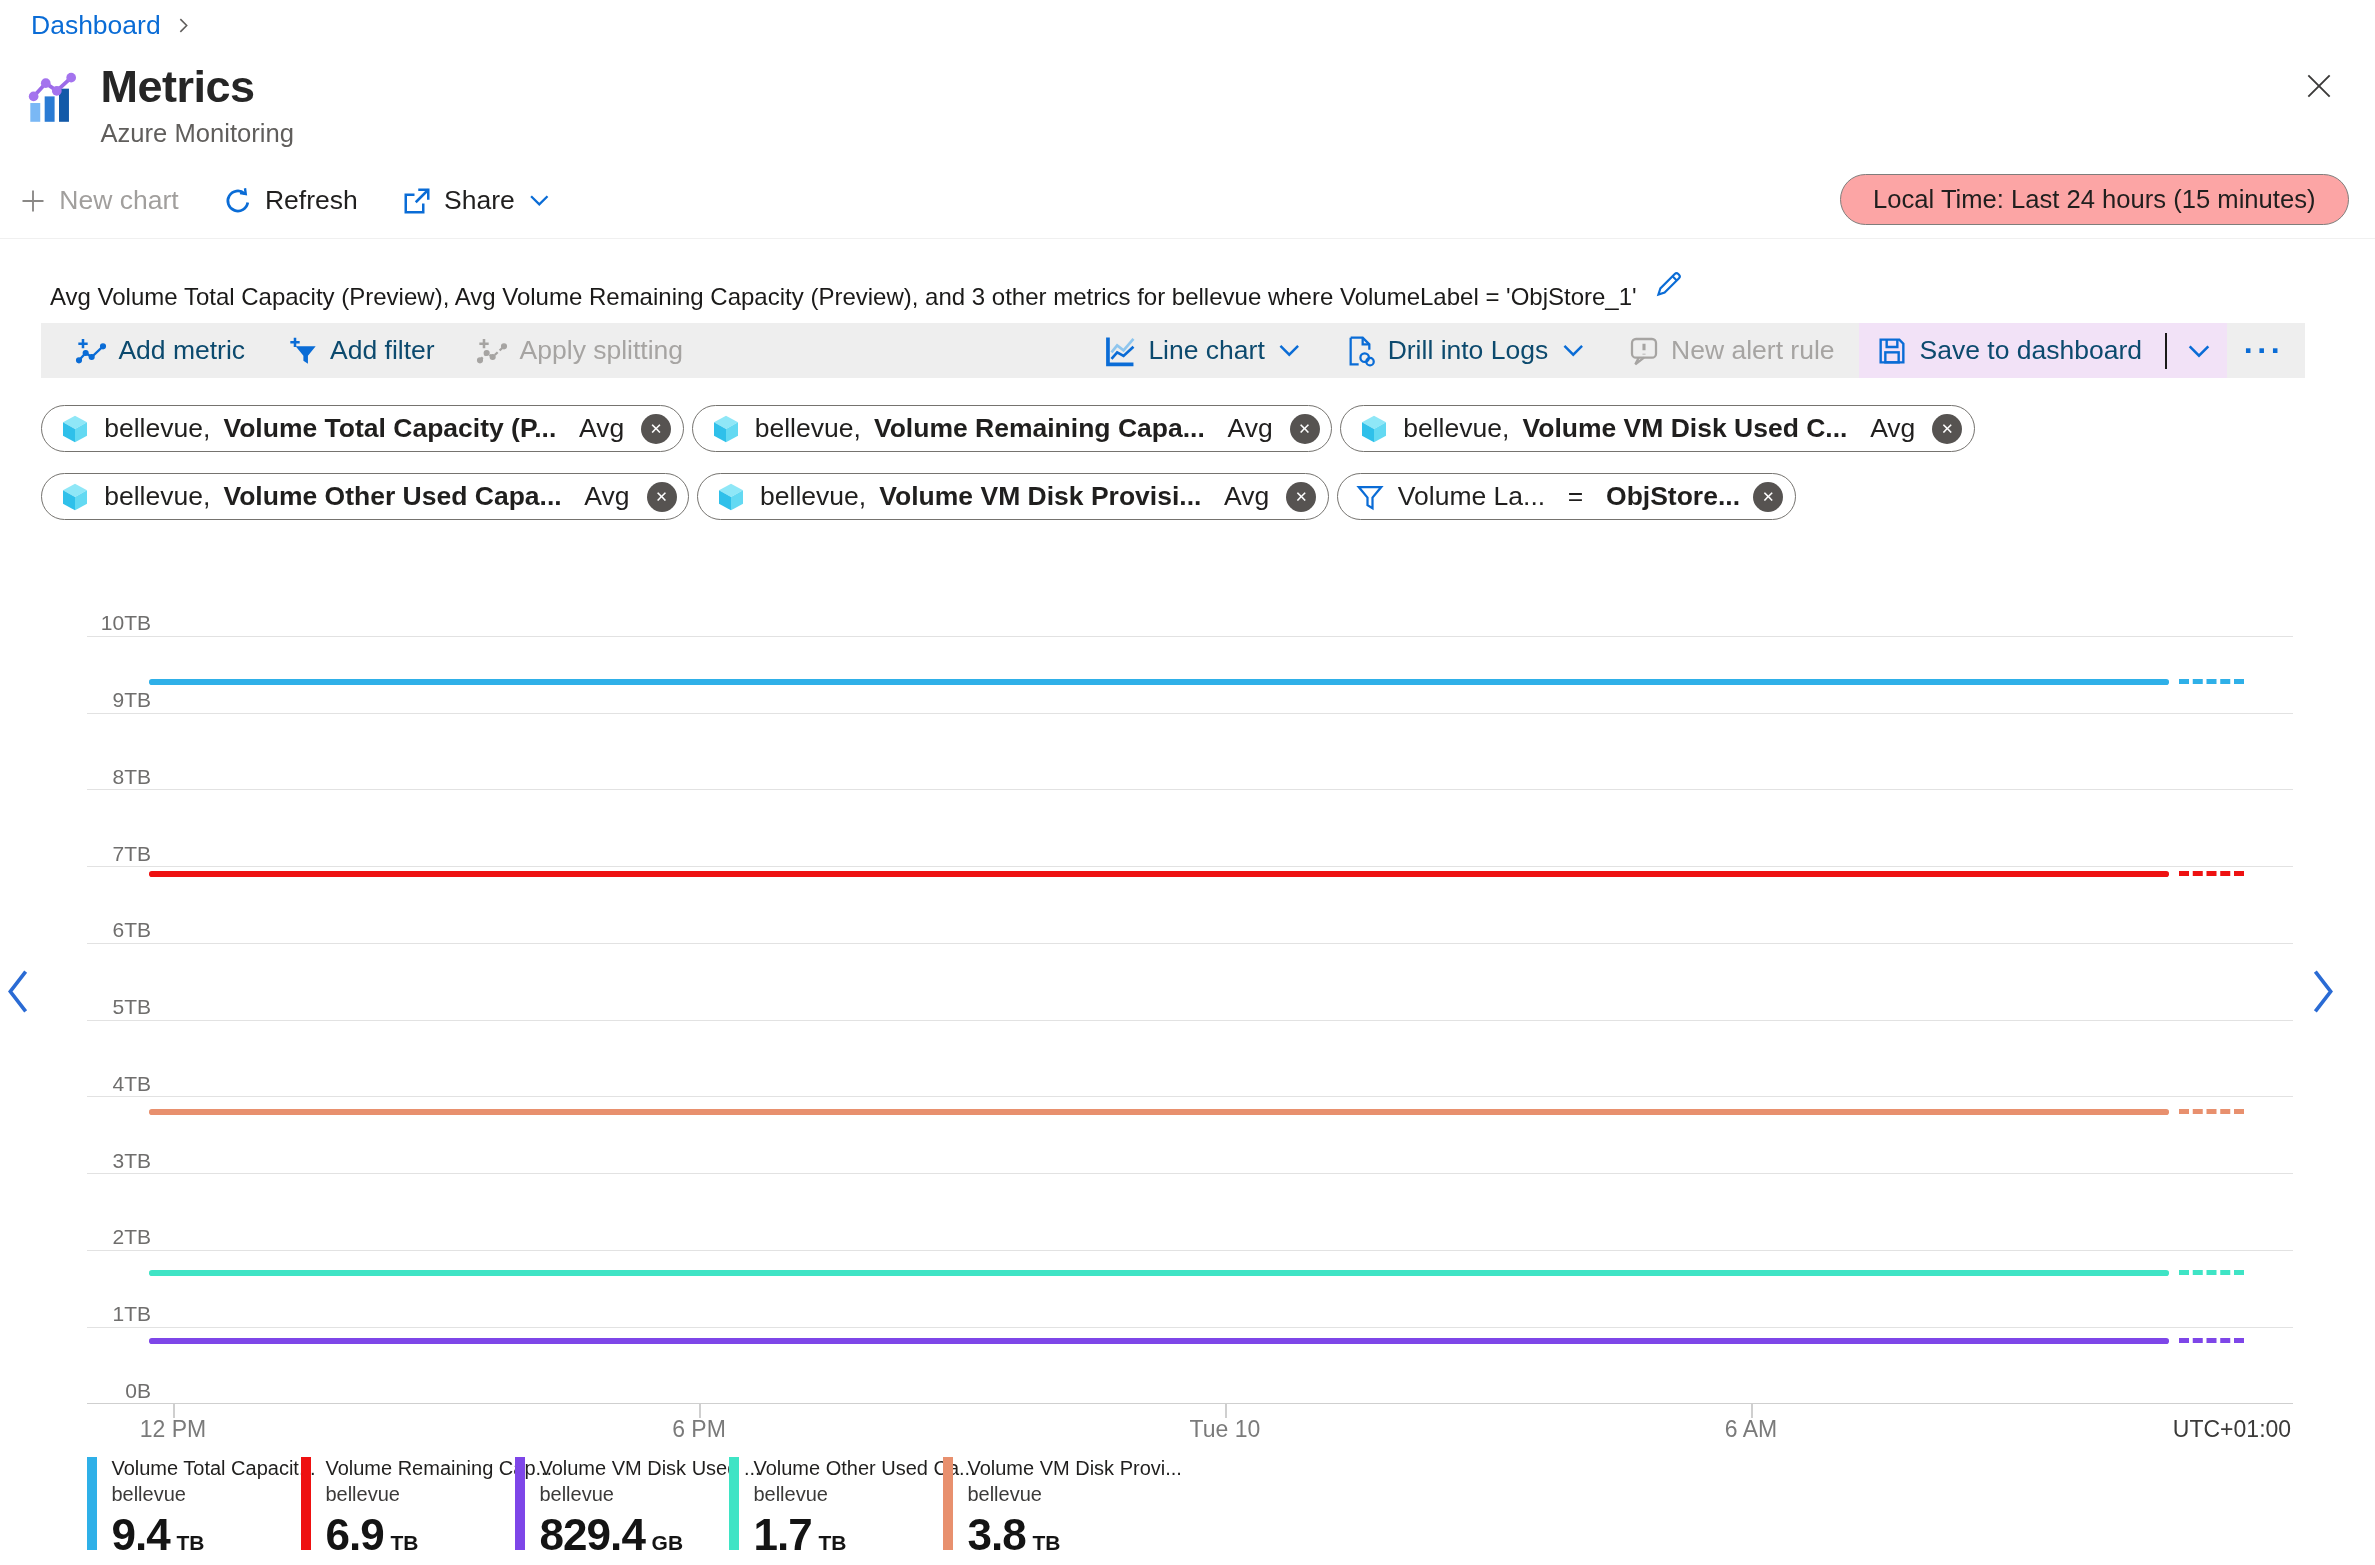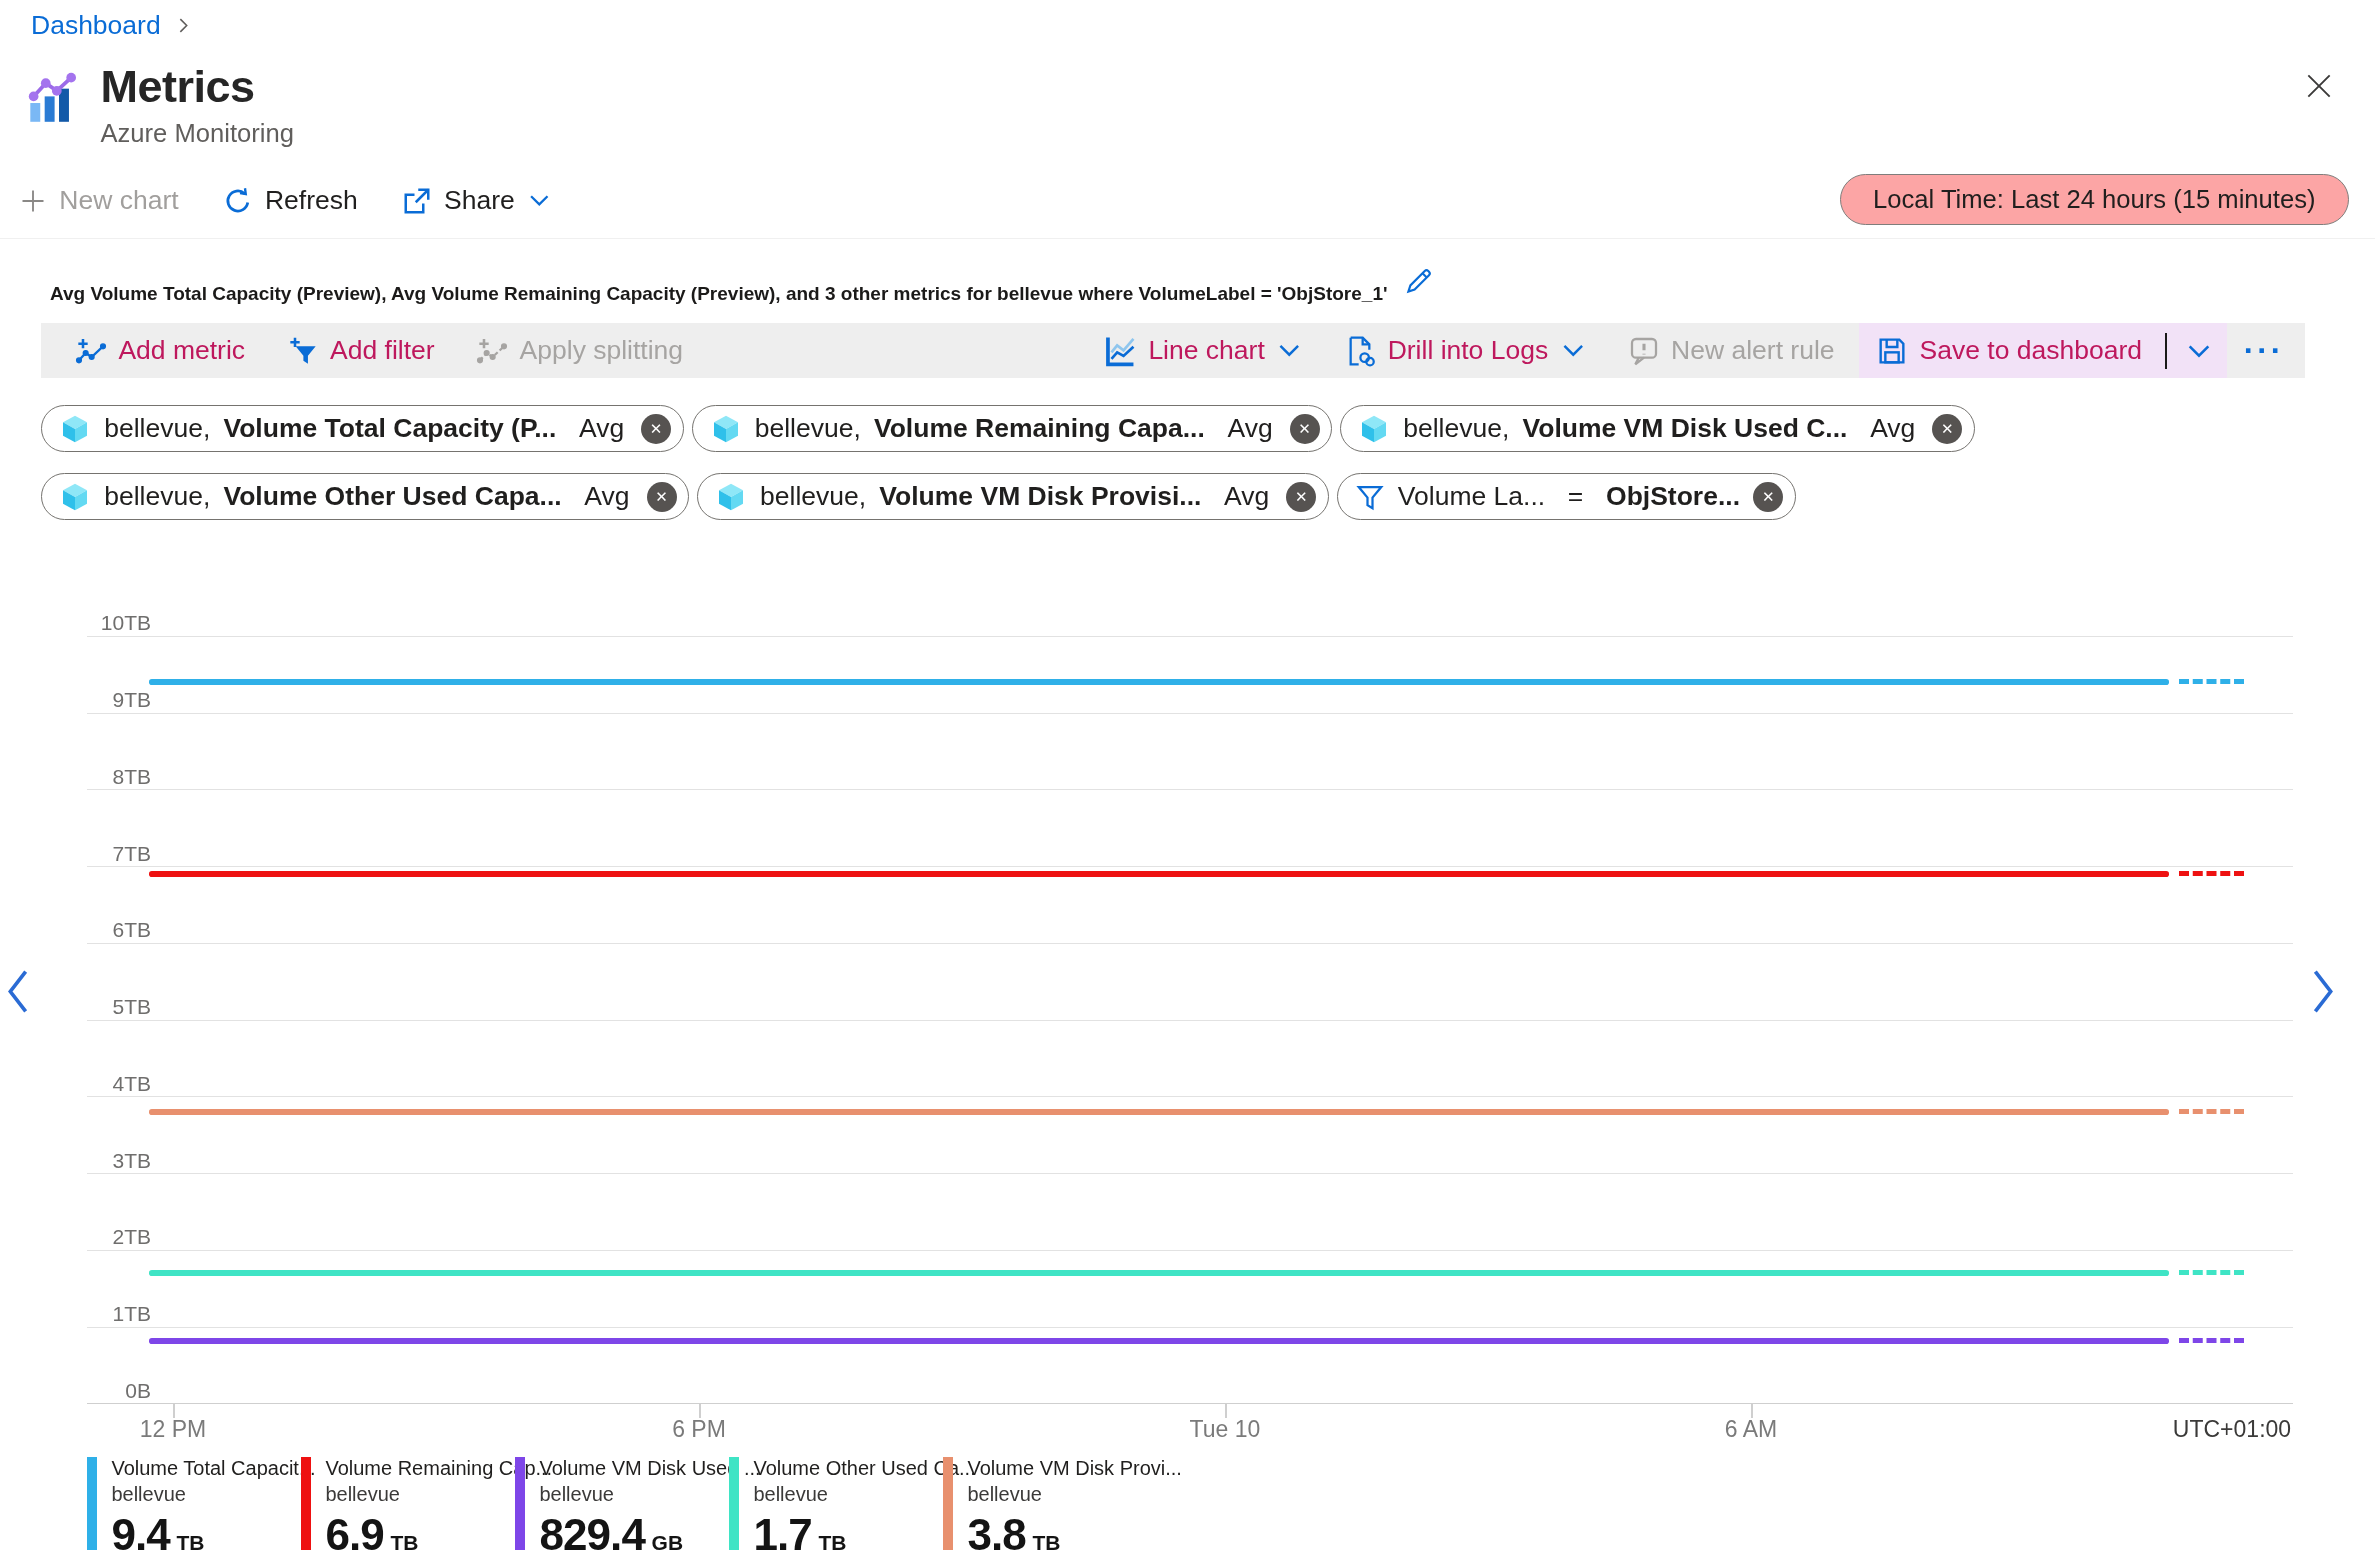--- a/index.html
+++ b/index.html
@@ -24,28 +24,28 @@
   
   .toolbar{ position:absolute; left:19px; top:176px; height:49px; display:flex; align-items:center; gap:44px; }
   .tbtn{ display:flex; align-items:center; gap:12.3px; background:none; border:none; font-size:26.5px; color:#201f1e; cursor:pointer; font-family:inherit; }
   .tbtn.disabled{ color:#a19f9d; cursor:default; }
   .time-pill{ position:absolute; right:26.5px; top:174px; height:51px; padding:0 32px; border:1.9px solid #7f7d7b; border-radius:26.5px;
     background:#fca5a5; font-size:25.6px; color:#201f1e; display:flex; align-items:center; cursor:pointer; font-family:inherit; }
   .top-divider{ position:absolute; left:0; top:238px; width:2375px; border-top:1.9px solid #f0f0f0; }
 
   
   .chart-title-row{ position:absolute; left:50px; top:257px; display:flex; align-items:center; gap:17px; }
-  .chart-title{ font-size:19px; font-weight:700; color:#1b1a19;margin-top:26px; }
+  .chart-title{ font-size:24px; font-weight:400; color:#1b1a19;margin-top:26px; }
   .edit-btn{ background:none; border:none; cursor:pointer; }
 
   
   .command-bar{ position:absolute; left:41px; top:323px; width:2264px; height:55px; background:#eeeeee;
     display:flex; align-items:center; justify-content:space-between; padding:0 11.4px 0 17px; }
   .cmd-group{ display:flex; align-items:center; gap:7.6px; }
-  .cbtn{ display:flex; align-items:center; gap:11.4px; background:none; border:none; font-size:26.5px; color:#be185d;
+  .cbtn{ display:flex; align-items:center; gap:11.4px; background:none; border:none; font-size:26.5px; color:#0c4a6e;
     cursor:pointer; font-family:inherit; padding:0 17px; height:55px; }
   .cbtn.disabled{ color:#a6a4a2; cursor:default; }
   .save-seg{ display:flex; align-items:center; background:#f2e2f7; height:55px; }
   .save-seg .vdiv{ width:1.9px; height:36px; background:#1b1a19; margin:0 5.7px; }
   .more-btn{ background:none; border:none; color:#0a6cd6; font-size:32px; font-weight:700; letter-spacing:2.8px; cursor:pointer; padding:0 9.5px; }
 
   
   .pill-rows{ position:absolute; left:41px; top:405px; display:flex; flex-direction:column; gap:21px; }
   .pill-row{ display:flex; gap:8px; }
   .pill{ display:flex; align-items:center; gap:13.2px; height:47px; padding:0 11.4px 0 17px; background:#fff;

